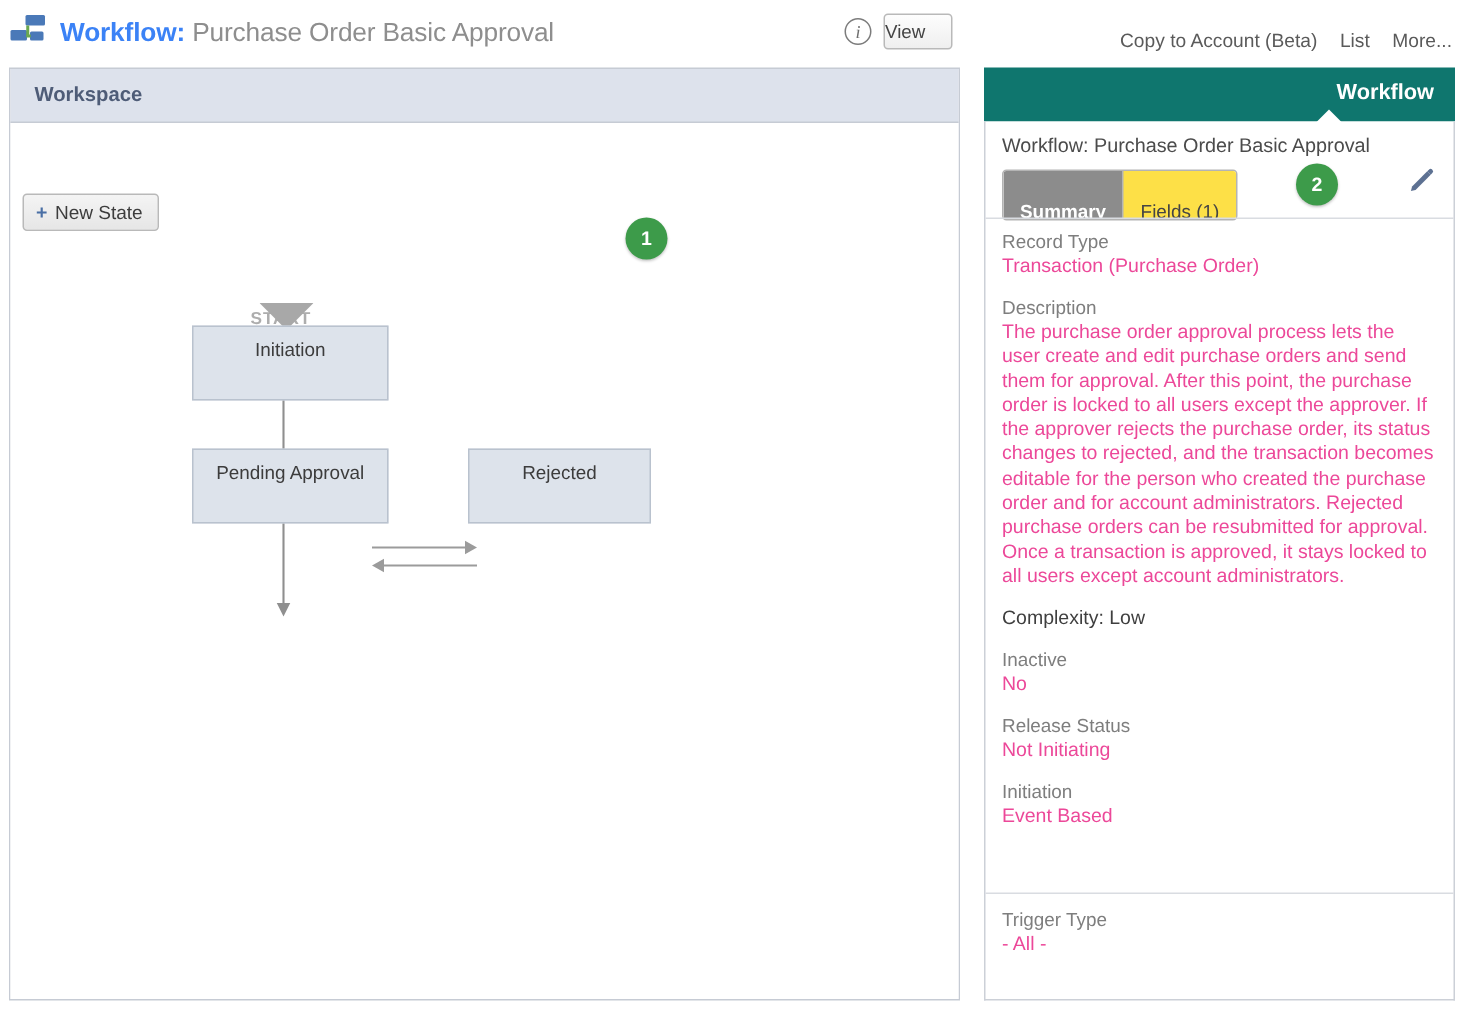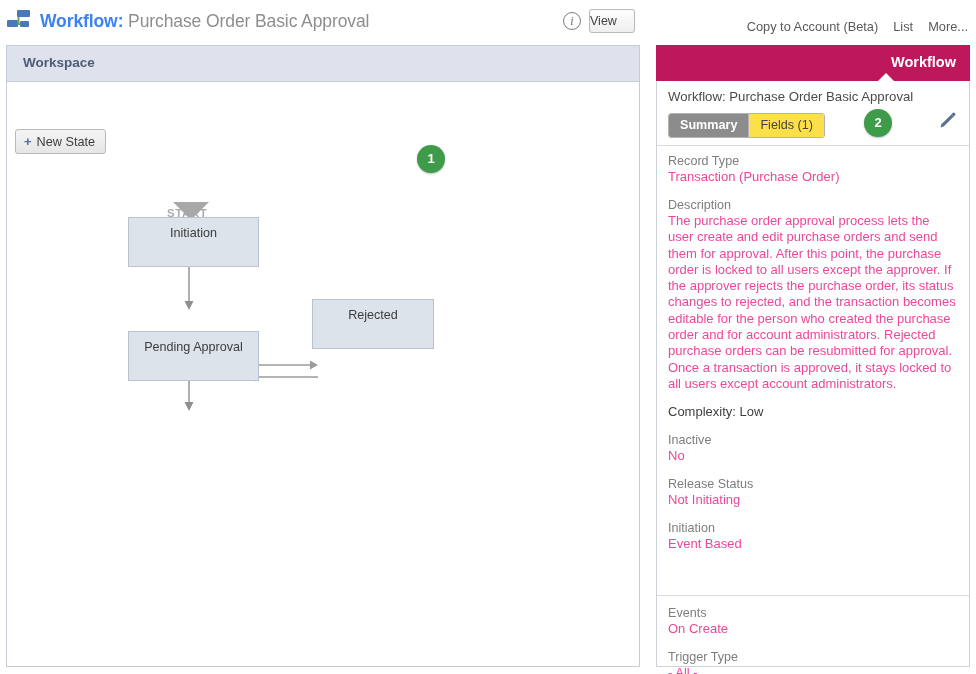--- a/index.html
+++ b/index.html
@@ -177,21 +177,21 @@
   }
 
   
   #right-panel {
     position: absolute;
     left: 656px; top: 45px;
     width: 314px; height: 622px;
   }
   #rp-header {
     height: 36px;
-    background: #be185d;
+    background: #0f766e;
     position: relative;
   }
   #rp-header-title {
     position: absolute;
     right: 14px; top: 9px;
     font-size: 14.5px;
     font-weight: bold;
     color: #ffffff;
   }
   #rp-notch {
@@ -220,21 +220,21 @@
   #tab-group {
     position: absolute;
     left: 11px; top: 32px;
     display: flex;
     border-radius: 3px;
     overflow: hidden;
     border: 1px solid #b4b4b4;
   }
   .rp-tab {
     height: 23px;
-    padding: 0 11px;
+    padding: 16px 11px;
     font-size: 12.6px;
     line-height: 22px;
     box-sizing: border-box;
     cursor: pointer;
   }
   .rp-tab.active {
     background: #8c8c8c;
     color: #ffffff;
     font-weight: bold;
   }
@@ -354,21 +354,21 @@
       <line x1="0" y1="7" x2="62" y2="7" stroke="#9b9b9b" stroke-width="1.4"></line>
       <polygon points="62,2.5 70,7 62,11.5" fill="#9b9b9b"></polygon>
       <line x1="8" y1="19" x2="70" y2="19" stroke="#9b9b9b" stroke-width="1.4"></line>
       <polygon points="8,14.5 0,19 8,23.5" fill="#9b9b9b"></polygon>
     </svg>
 
     <div class="state-node" style="left:121px; top:135px; width:131px; height:50px;">
       <span class="node-label">Initiation</span>
     </div>
 
-    <div class="state-node" style="left:121px; top:217px; width:131px; height:50px;margin-top:32px;">
+    <div class="state-node" style="left:121px; top:217px; width:131px; height:50px;">
       <span class="node-label">Pending Approval</span>
     </div>
 
     <div class="state-node" style="left:305px; top:217px; width:122px; height:50px;">
       <span class="node-label">Rejected</span>
     </div>
 
 
   </div>
 </div>
@@ -428,24 +428,20 @@
         <div class="field-label">Initiation</div>
         <div class="field-value">Event Based</div>
       </div>
 
     </div>
 
     <div id="rp-divider-2"></div>
 
     <div id="rp-section-b">
 
-      <div class="field-group">
-        <div class="field-label">Events</div>
-        <div class="field-value">On Create</div>
-      </div>
 
       <div class="field-group">
         <div class="field-label">Trigger Type</div>
         <div class="field-value">- All -</div>
       </div>
 
     </div>
 
   </div>
 </div>

